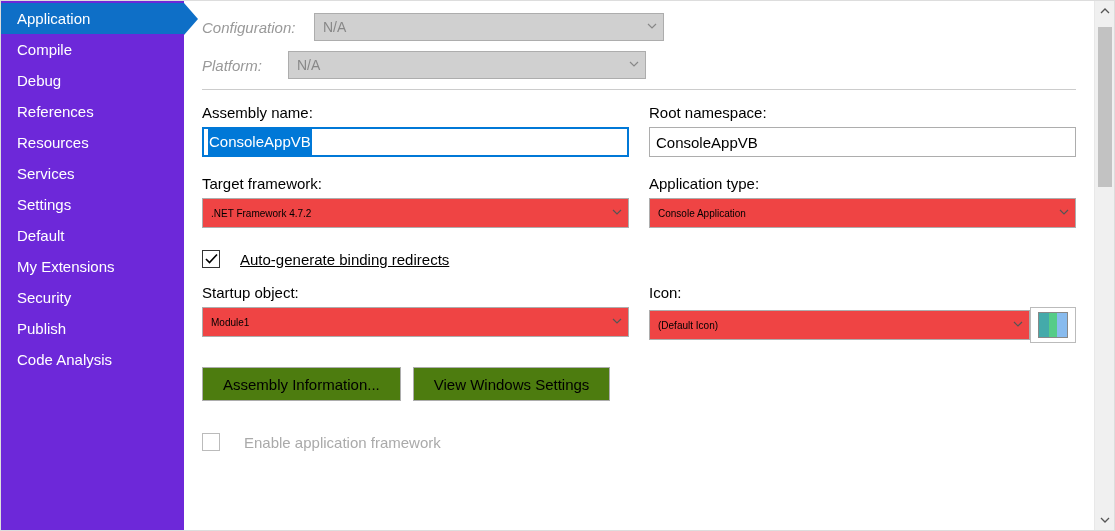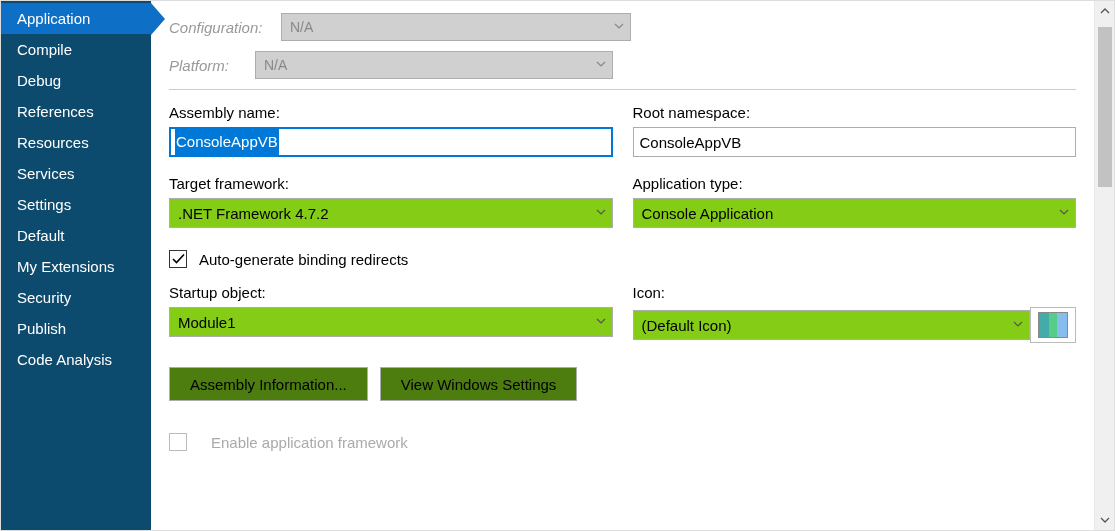--- a/index.html
+++ b/index.html
@@ -7,22 +7,22 @@
       font-family: "Segoe UI", Tahoma, sans-serif;
       font-size: 14px;
       background: #fff;
       width: 1115px;
       height: 531px;
       overflow: hidden;
       display: flex;
       border: 1px solid #ddd;
     }
     .sidebar {
-      width: 150px;
-      background: #0c4a6e;
+      width: 183px;
+      background: #6d28d9;
       color: #fff;
       flex-shrink: 0;
       padding-top: 2px;
     }
     .sidebar-item {
       padding: 7px 16px;
       cursor: pointer;
       font-size: 15px;
       position: relative;
     }
@@ -129,34 +129,35 @@
       border: 2px solid #0078d7;
       padding: 0 4px;
       background: #fff;
       display: flex;
       align-items: center;
       font-size: 15px;
     }
     .combo {
       height: 30px;
       border: 1px solid #adadad;
-      background: #84cc16;
+      background: #ef4444;
       display: flex;
       align-items: center;
       padding: 0 8px;
       position: relative;
       cursor: pointer;
-      font-size: 15px;
+      font-size: 10px;
     }
     .section-gap { height: 18px; }
     .checkbox-row {
       display: flex;
       align-items: center;
-      gap: 12px;
+      gap: 20px;
       margin: 4px 0 16px 0;
+      text-decoration: underline;
     }
     .checkbox {
       width: 18px;
       height: 18px;
       border: 1px solid #333;
       display: flex;
       align-items: center;
       justify-content: center;
       cursor: pointer;
       background: #fff;

